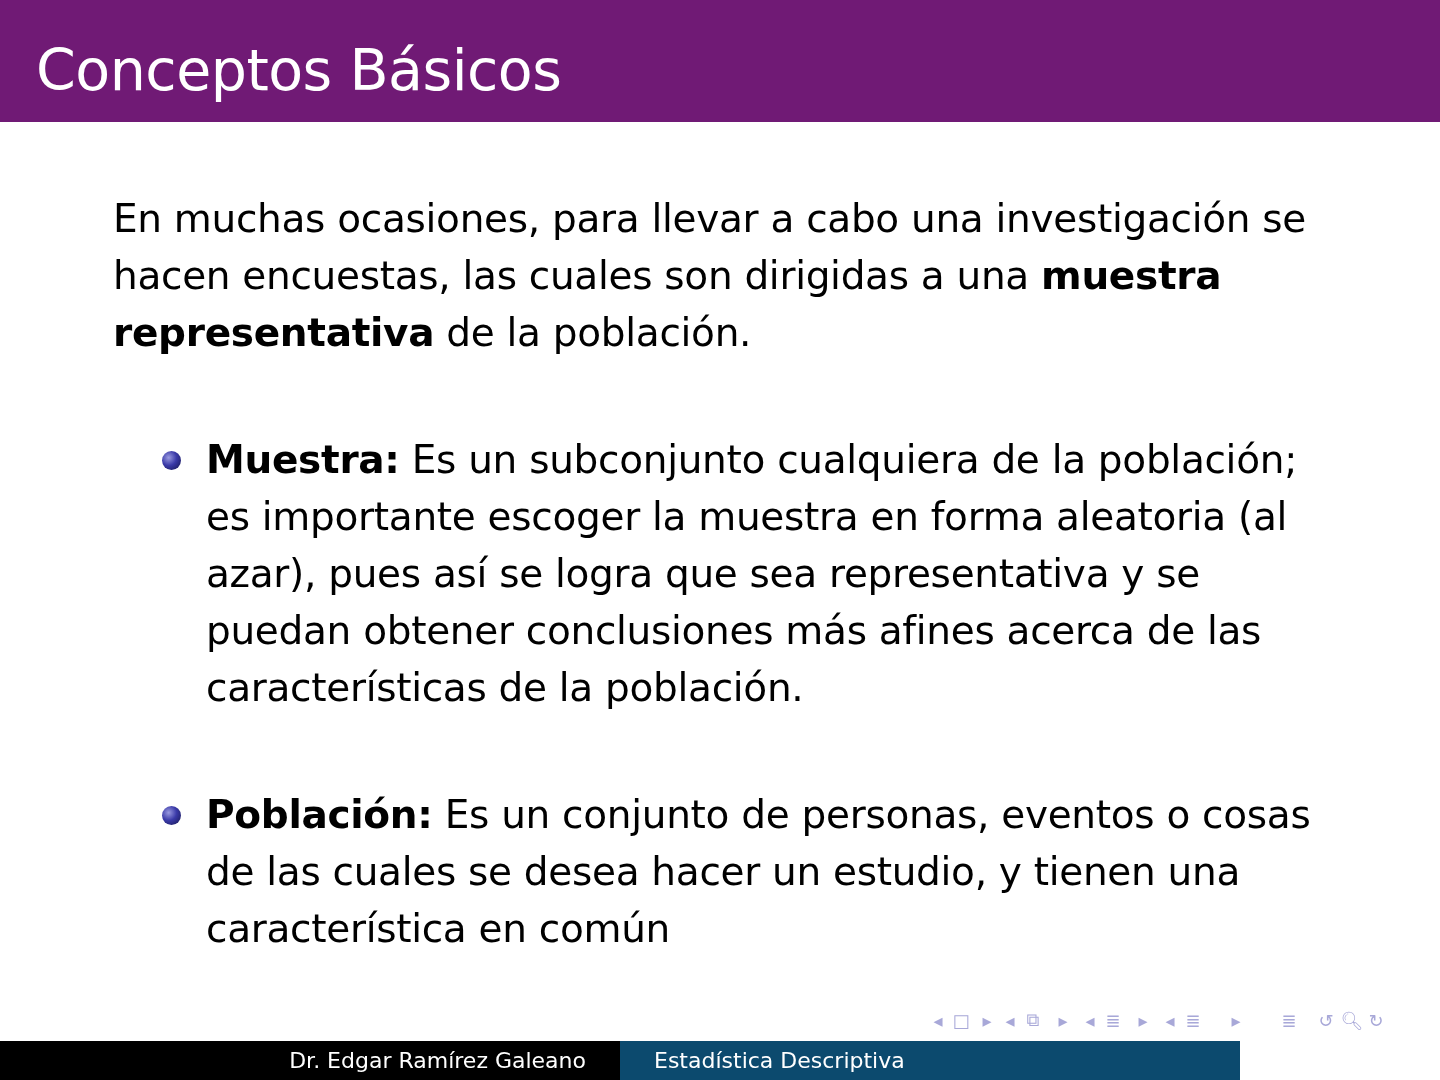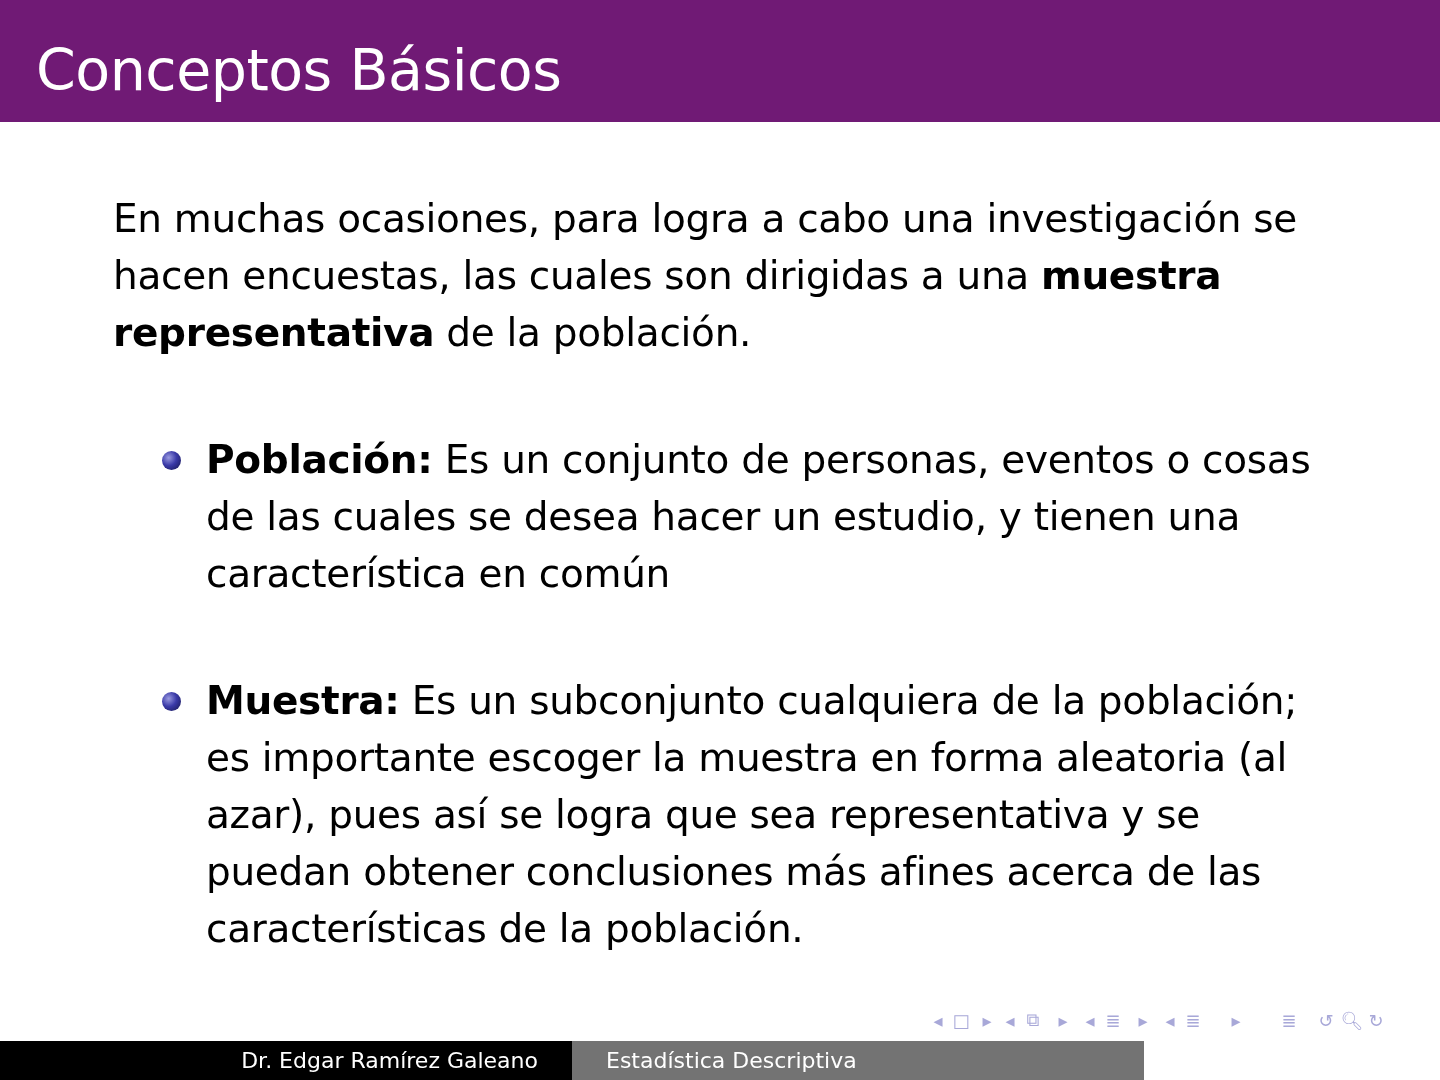--- a/index.html
+++ b/index.html
@@ -28,47 +28,47 @@
   .bullet {
     position: absolute; left: 49px; top: 20px; width: 19px; height: 19px; border-radius: 50%;
     background: radial-gradient(circle at 35% 35%, #9a9ae0 0%, #3a3aa8 45%, #14144a 100%);
   }
   .navsym {
     position: absolute; top: 1008px; left: 928px; height: 24px;
     display: flex; align-items: center; gap: 0; color: #a8a8d8; font-size: 18px;
   }
   .navsym span { display: inline-block; text-align: center; cursor: pointer; }
   .footer {
-    position: absolute; left: 0; top: 1041px; width: 1144px; height: 39px;
+    position: absolute; left: 0; top: 1041px; width: 1240px; height: 39px;
     display: flex; font-size: 22px; line-height: 39px;
   }
   .footer .author {
     width: 720px; background: #000; color: #fff; text-align: right;
     padding-right: 34px; box-sizing: border-box;
   }
   .footer .subject {
-    width: 720px; background: #737373; color: #fff; padding-left: 34px; box-sizing: border-box;
+    width: 720px; background: #0c4a6e; color: #fff; padding-left: 34px; box-sizing: border-box;
   }
 </style>
 </head>
 <body>
 
 <div class="frametitle">
   <div class="title">Conceptos Básicos</div>
 </div>
 
 <div class="content">
-  <p class="intro"><span>En muchas ocasiones, para logra a cabo una investigación se hacen encuestas, las cuales son dirigidas a una </span><b>muestra representativa</b><span> de la población.</span></p>
+  <p class="intro"><span>En muchas ocasiones, para llevar a cabo una investigación se hacen encuestas, las cuales son dirigidas a una </span><b>muestra representativa</b><span> de la población.</span></p>
 
   <ul class="items">
+    <li class="item second">
+      <span class="bullet"></span><b>Muestra:</b><span> Es un subconjunto cualquiera de la población; es importante escoger la muestra en forma aleatoria (al azar), pues así se logra que sea representativa y se puedan obtener conclusiones más afines acerca de las características de la población.</span>
+    </li>
     <li class="item first">
       <span class="bullet"></span><b>Población:</b><span> Es un conjunto de personas, eventos o cosas de las cuales se desea hacer un estudio, y tienen una característica en común</span>
-    </li>
-    <li class="item second">
-      <span class="bullet"></span><b>Muestra:</b><span> Es un subconjunto cualquiera de la población; es importante escoger la muestra en forma aleatoria (al azar), pues así se logra que sea representativa y se puedan obtener conclusiones más afines acerca de las características de la población.</span>
     </li>
   </ul>
 </div>
 
 <div class="navsym">
   <span style="width:20px">◂</span>
   <span style="width:26px">□</span>
   <span style="width:26px">▸</span>
   <span style="width:20px">◂</span>
   <span style="width:26px">⧉</span>

